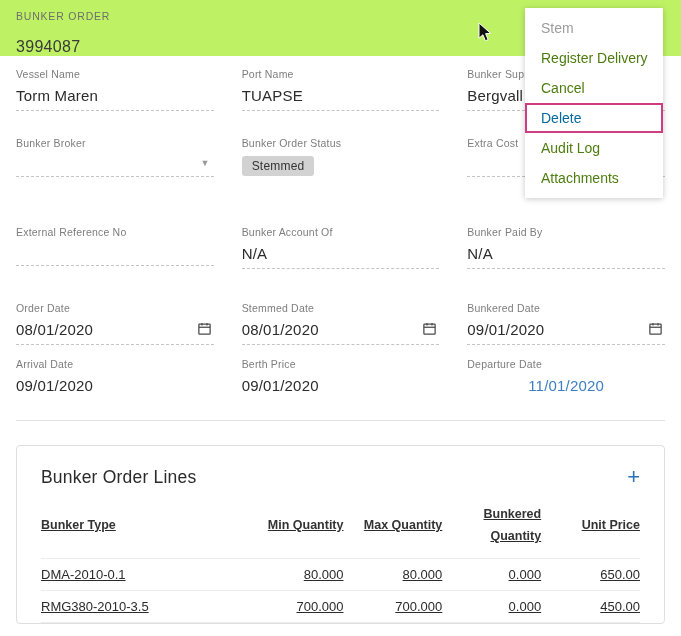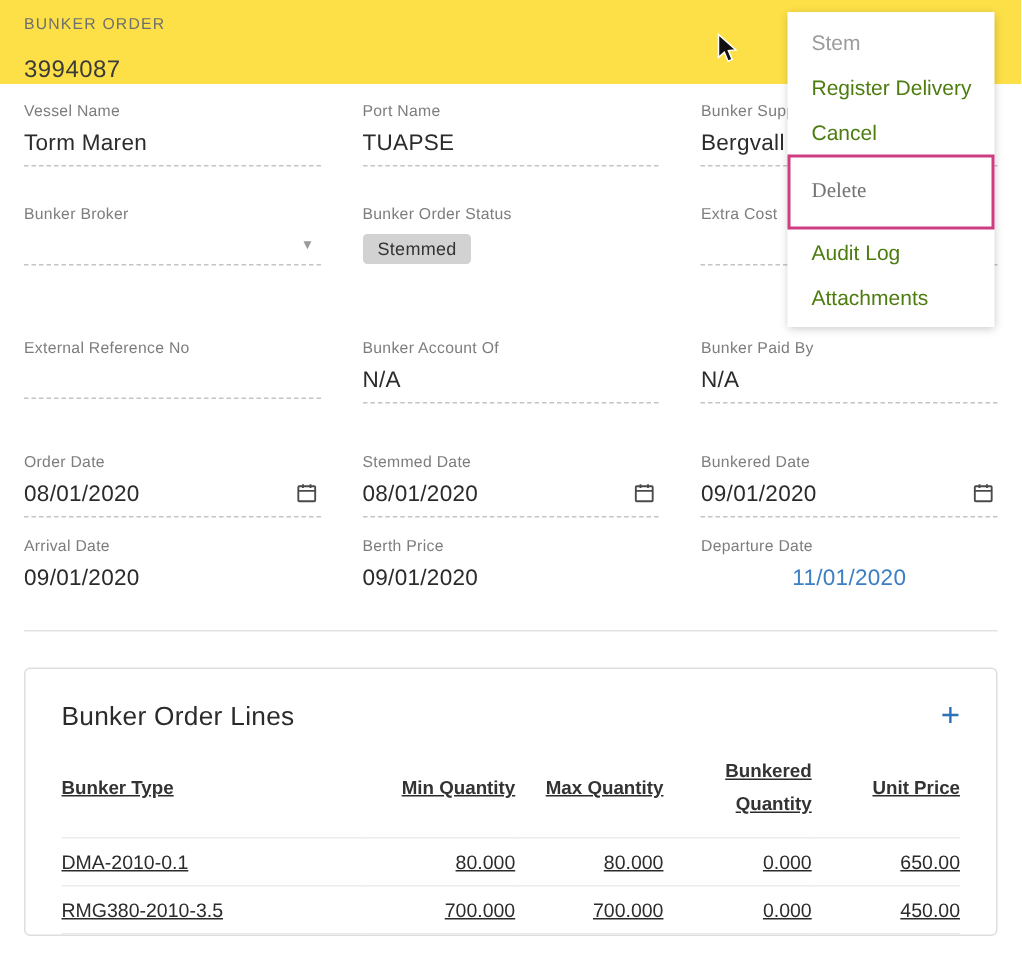--- a/index.html
+++ b/index.html
@@ -7,21 +7,21 @@
   body {
     font-family: "Liberation Sans", sans-serif;
     background: #ffffff;
     position: relative;
     overflow: hidden;
     color: #2b2b2b;
   }
 
   
   .page-header {
-    background: #fde047;
+    background: #bef264;
     height: 56px;
     padding: 10px 16px 0;
   }
   .page-header .eyebrow {
     font-size: 10.5px;
     letter-spacing: 0.8px;
     color: #6e6e6e;
   }
   .page-header .order-no {
     font-size: 16px;
@@ -42,24 +42,23 @@
     z-index: 20;
   }
   .menu-item {
     padding: 7px 16px;
     font-size: 14px;
     color: #4d7c0f;
     white-space: nowrap;
   }
   .menu-item.disabled { color: #9b9b9b; }
   .menu-item.highlighted {
-    color: #737373;
+    color: #0369a1;
     border: 2px solid #cf3d81;
-    padding: 15px 14px;
-    font-family: Liberation Serif, serif;
+    padding: 5px 14px;
   }
 
   
   .cursor {
     position: absolute;
     left: 478px;
     top: 22px;
     z-index: 30;
     pointer-events: none;
   }

